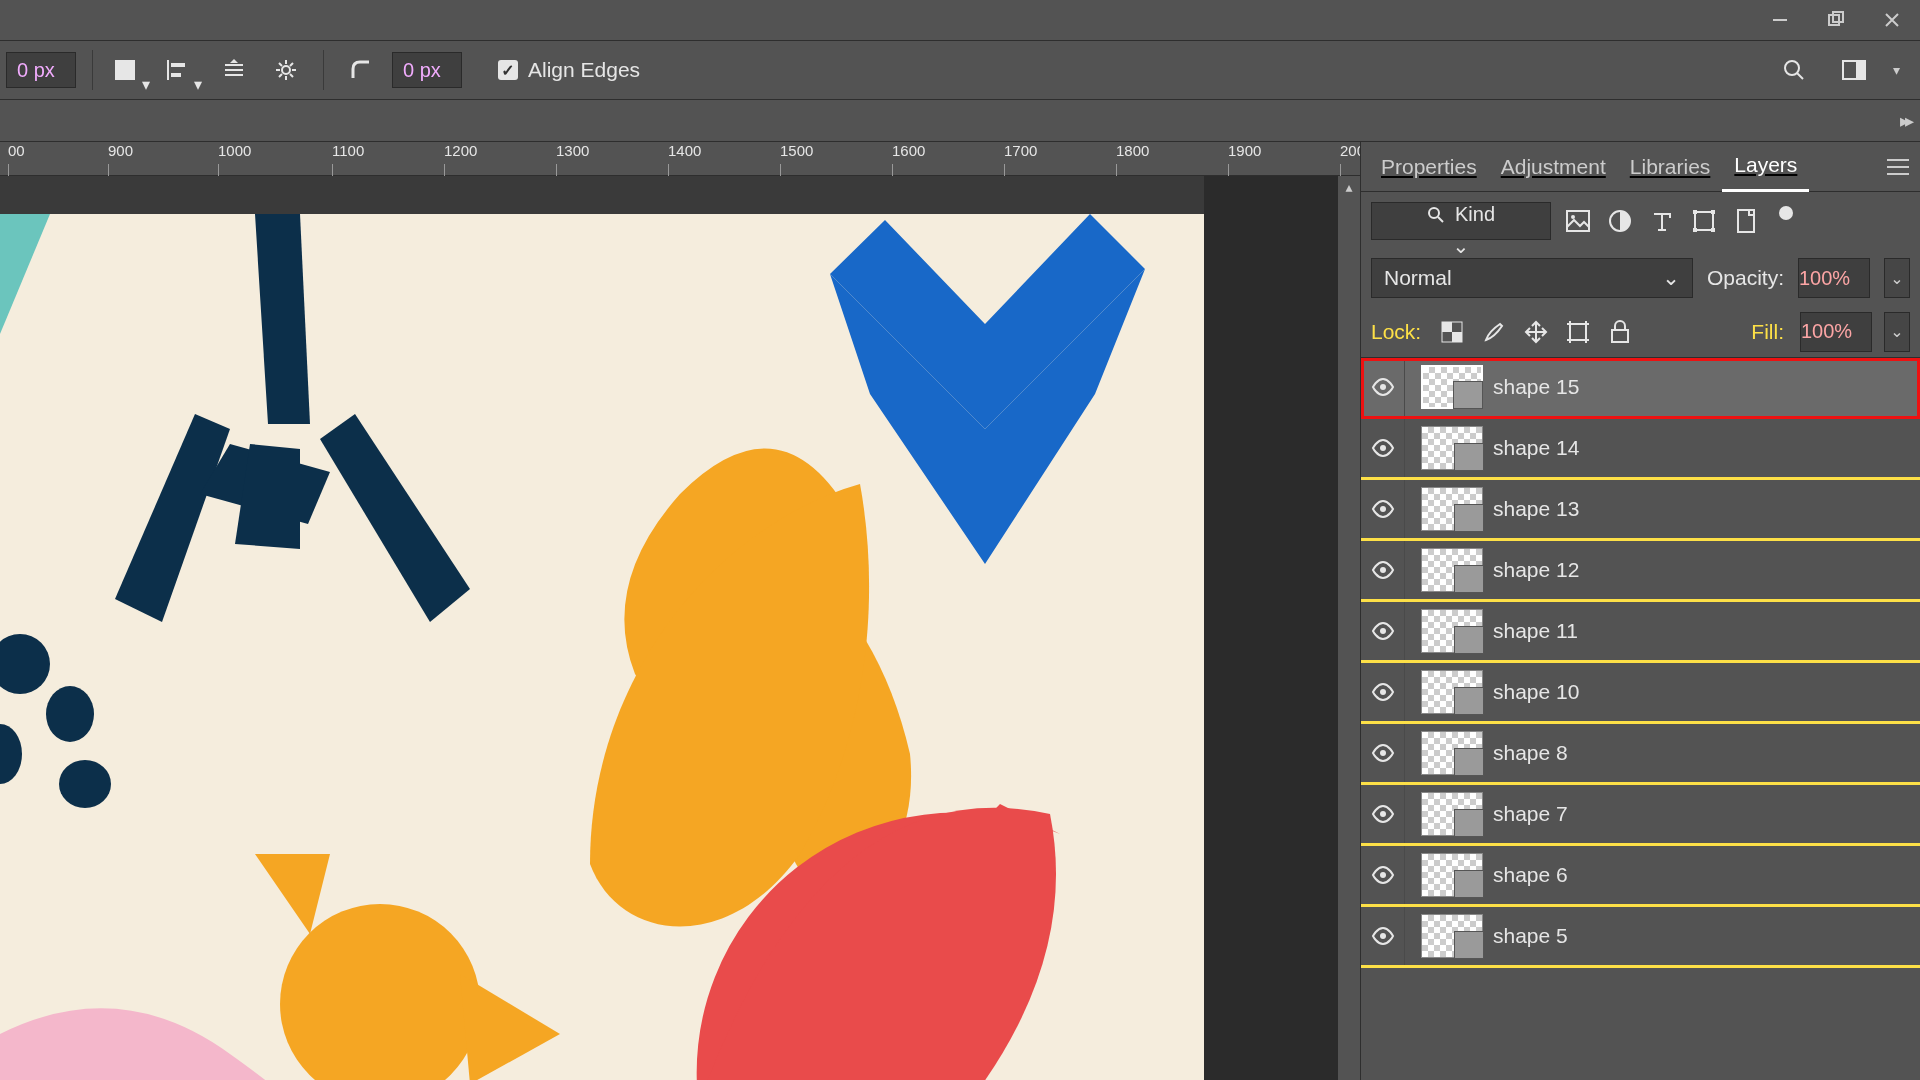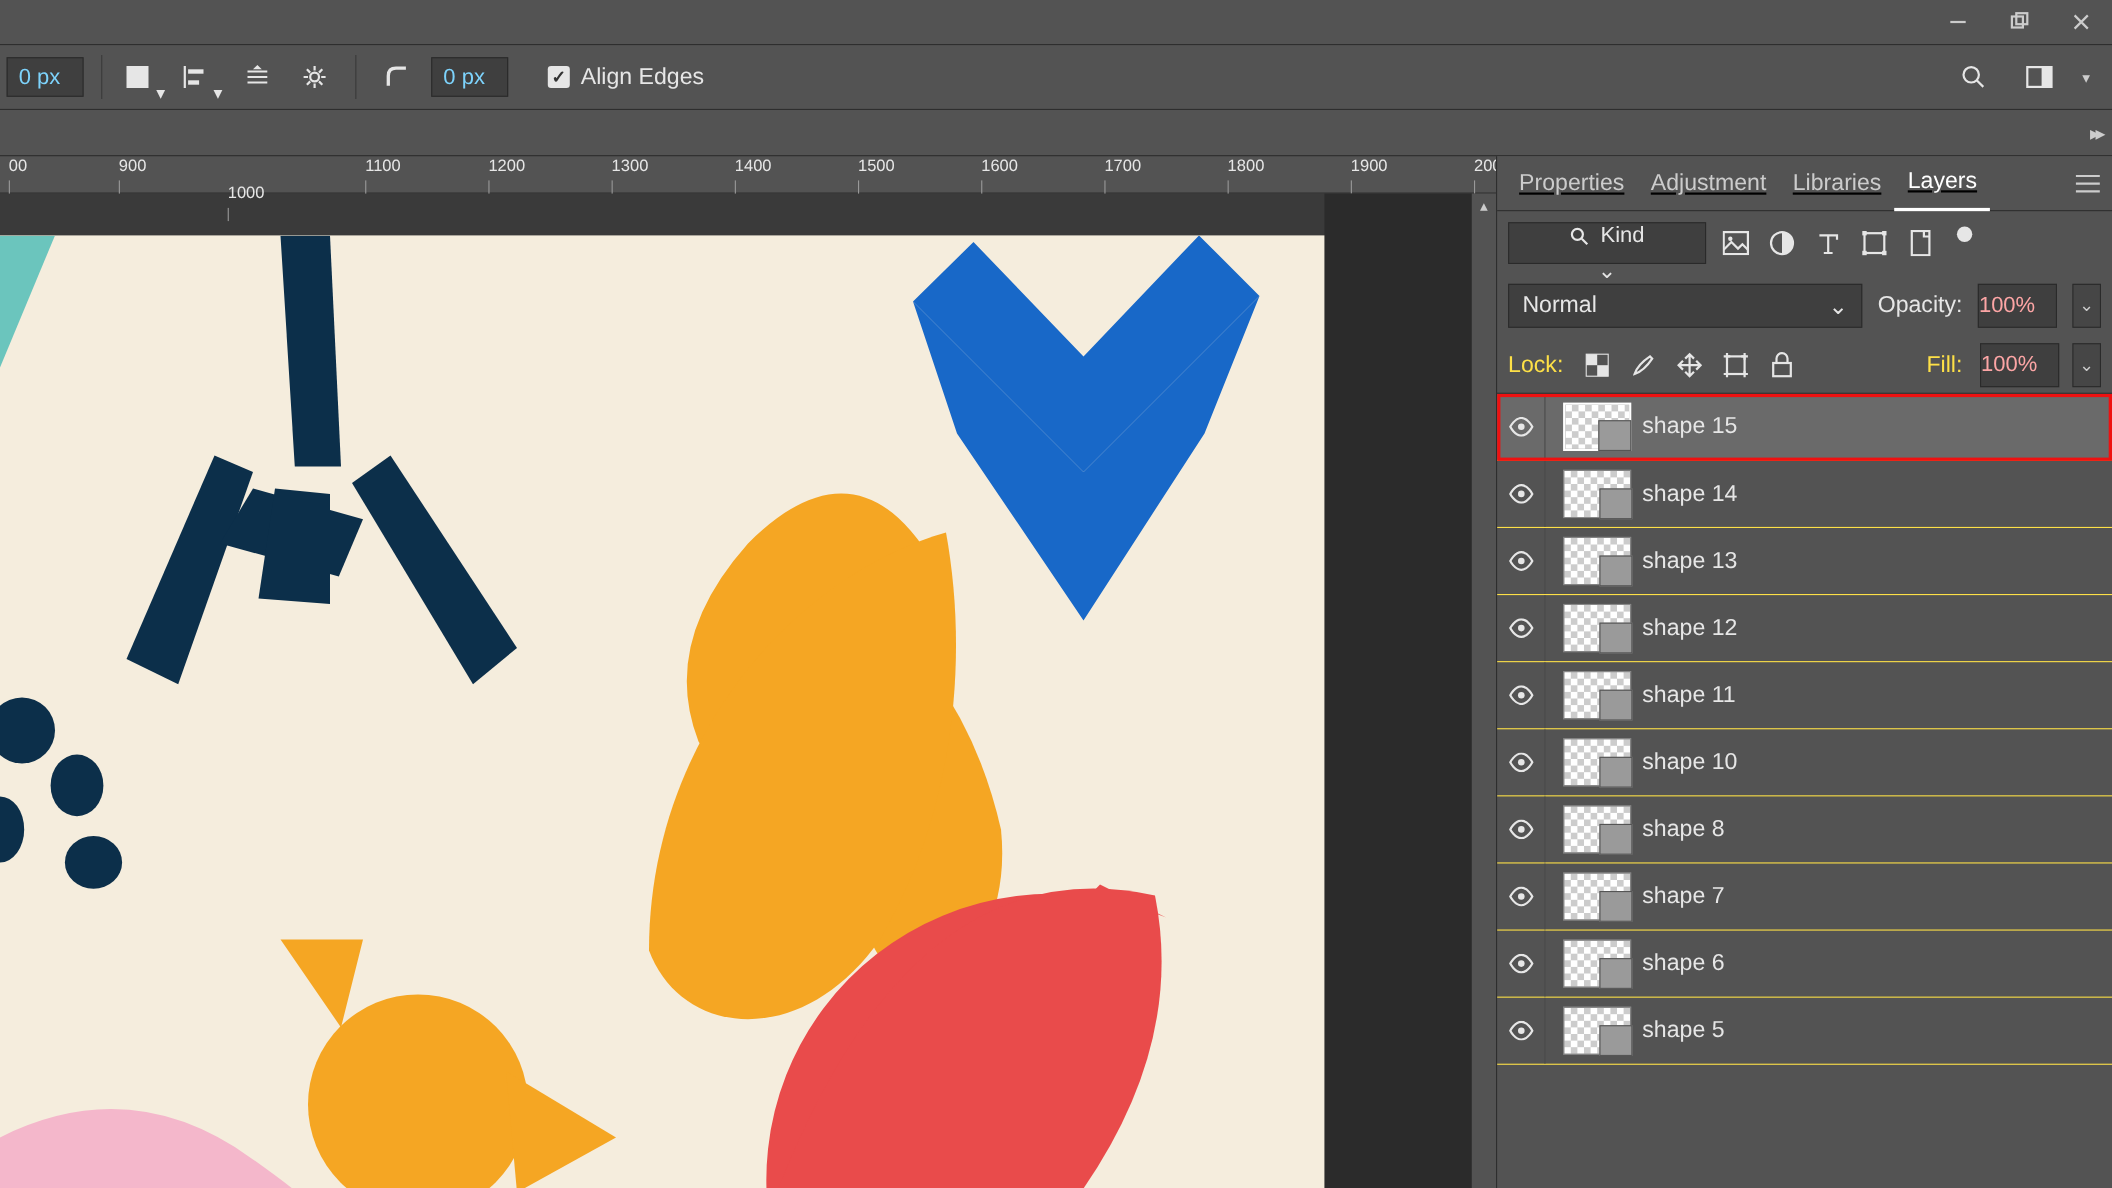--- a/index.html
+++ b/index.html
@@ -4,21 +4,21 @@
 <style>
 * { margin: 0; padding: 0; box-sizing: border-box; font-family: -apple-system, "Segoe UI", sans-serif; user-select: none; }
 body { background: #535353; width: 1920px; height: 1080px; overflow: hidden; position: relative; }
 
 
 .titlebar { height: 40px; background: #535353; display: flex; justify-content: flex-end; align-items: center; }
 .titlebar .winbtn { width: 56px; height: 40px; display: flex; align-items: center; justify-content: center; color: #ccc; }
 
 
 .optionbar { height: 60px; background: #535353; border-top: 1px solid #2e2e2e; border-bottom: 1px solid #2e2e2e; display: flex; align-items: center; padding: 0 6px; gap: 10px; }
-.opt-field { background: #3f3f3f; border: 1px solid #2a2a2a; height: 36px; padding: 0 10px; color: #7dd3fc; font-size: 20px; display: flex; align-items: center; min-width: 70px; }
+.opt-field { background: #3f3f3f; border: 1px solid #2a2a2a; height: 36px; padding: 0 10px; color: #f0abfc; font-size: 20px; display: flex; align-items: center; min-width: 70px; }
 .opt-icon { width: 42px; height: 42px; display: flex; align-items: center; justify-content: center; color: #e6e6e6; }
 .opt-icon svg { width: 26px; height: 26px; }
 .chevmini { width:10px; height:10px; position:relative; top:10px; left:4px; }
 .divider { width: 1px; height: 40px; background: #3a3a3a; margin: 0 6px; }
 .checkbox { width: 20px; height: 20px; background: #e6e6e6; border-radius: 3px; display: flex; align-items: center; justify-content: center; color: #333; font-size: 16px; font-weight: bold; }
 .lbl { color: #e6e6e6; font-size: 21px; }
 .option-right { margin-left: auto; display: flex; align-items: center; gap: 18px; padding-right: 14px; }
 
 
 .tabstrip { height: 42px; background: #535353; border-bottom: 1px solid #2e2e2e; display:flex; justify-content:flex-end; align-items:center; padding-right:10px;}
@@ -59,21 +59,21 @@
 .chev { width: 26px; height: 40px; display:flex; align-items:center; justify-content:center; color:#ccc; border:1px solid #2a2a2a; background:#464646;}
 
 
 .lockrow { height: 52px; display: flex; align-items: center; padding: 0 10px; gap: 12px; border-bottom: 1px solid #2e2e2e; }
 .lockrow .lbl2 { color:#fde047; font-size:21px; margin-right:4px;}
 .lock-icon { width:30px; height:30px; display:flex; align-items:center; justify-content:center; color:#e6e6e6;}
 .lockrow .spacer { flex:1; }
 
 
 .layerlist { flex: 1; overflow: hidden; }
-.layer { height: 61px; display: flex; align-items: center; border-bottom: 1px solid #fde047; padding-right: 10px; }
+.layer { height: 61px; display: flex; align-items: center; border-bottom: 3px solid #fde047; padding-right: 10px; }
 .layer.selected { background: #6a6a6a; }
 .layer.highlight { outline: 3px solid #e11; outline-offset: -3px; }
 .eye { width: 44px; display:flex; align-items:center; justify-content:center; color:#e6e6e6; border-right: 1px solid #4a4a4a; height:100%;}
 .thumb { width: 62px; height: 44px; background: repeating-conic-gradient(#ccc 0 25%, #fff 0 50%) 0 0/12px 12px; border: 1px solid #888; margin: 0 10px 0 16px; position: relative; }
 .layer.selected .thumb { border: 2px solid #fff; }
 .thumb::after { content:''; position:absolute; right:-2px; bottom:-2px; width:28px; height:26px; background:#9a9a9a; border:1px solid #555;}
 .lname { color: #e6e6e6; font-size: 21px; }
 
 svg { display:block; }
 </style>
@@ -162,21 +162,21 @@
 
 <div class="tabstrip">
   <span class="chevrons">▸▸</span>
 </div>
 
 <div class="workspace">
   <div class="canvaszone">
     <div class="ruler-h" id="ruler">
         <div class="tick" style="left: 8px;">00</div>
         <div class="tick" style="left: 108px;">900</div>
-        <div class="tick" style="left: 207px; margin-top: 25px;">1000</div>
+        <div class="tick" style="left: 218px;">1000</div>
         <div class="tick" style="left: 332px;">1100</div>
         <div class="tick" style="left: 444px;">1200</div>
         <div class="tick" style="left: 556px;">1300</div>
         <div class="tick" style="left: 668px;">1400</div>
         <div class="tick" style="left: 780px;">1500</div>
         <div class="tick" style="left: 892px;">1600</div>
         <div class="tick" style="left: 1004px;">1700</div>
         <div class="tick" style="left: 1116px;">1800</div>
         <div class="tick" style="left: 1228px;">1900</div>
         <div class="tick" style="left: 1340px;">200</div>

